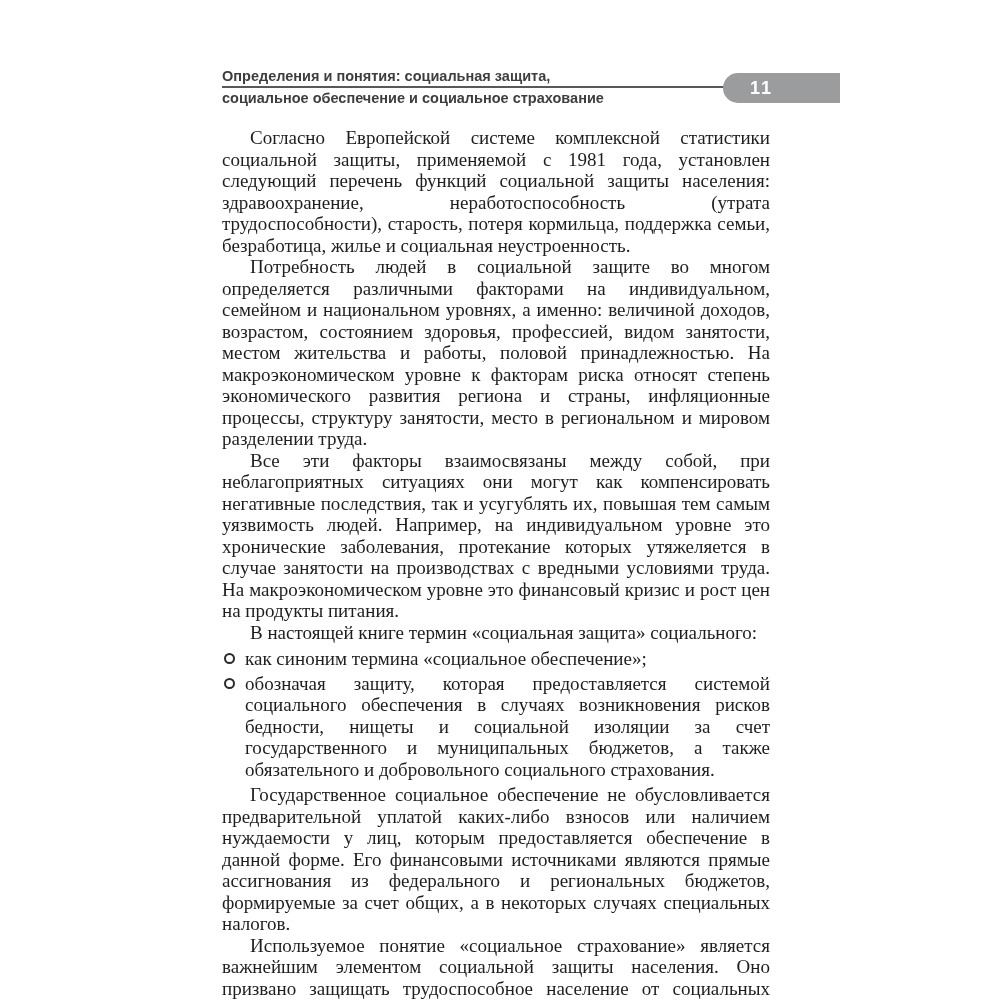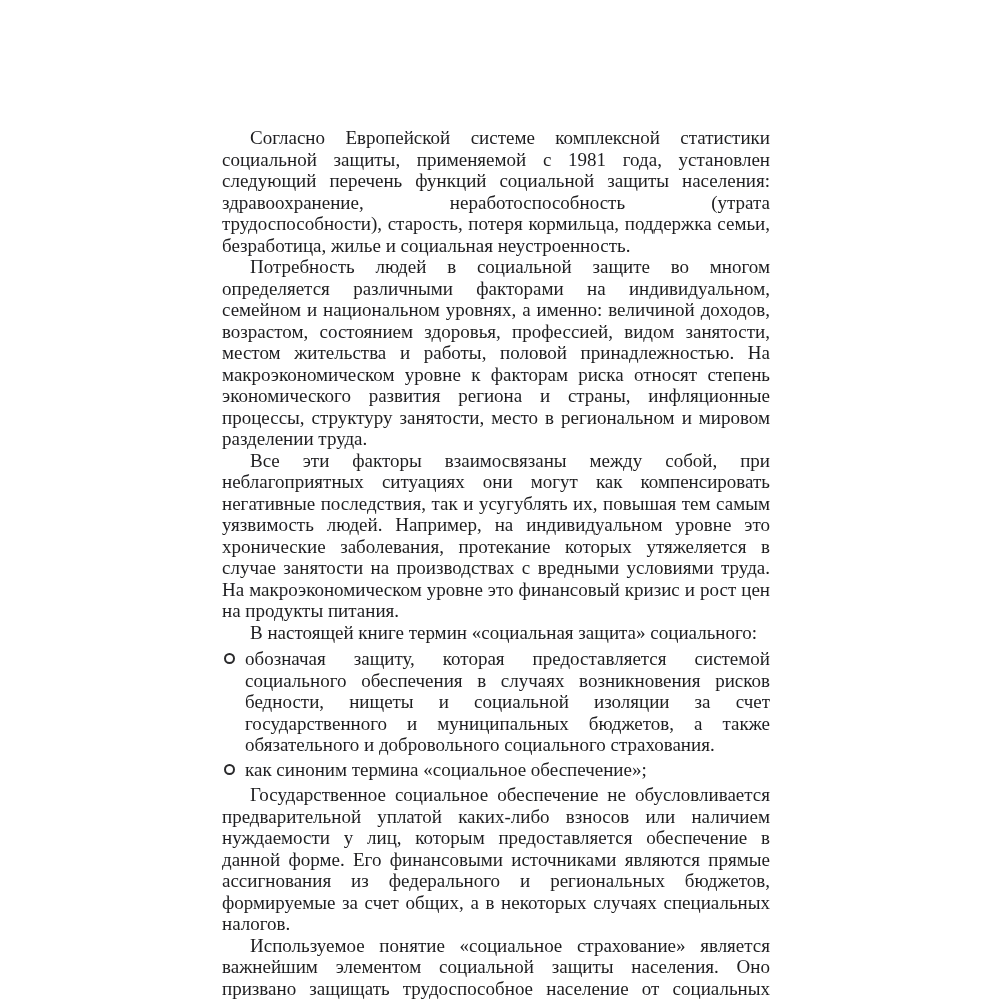--- a/index.html
+++ b/index.html
@@ -64,35 +64,43 @@
     border-radius:50%;
     margin:5px 10px 0 2px;
   }
   .li-text { flex:1; text-align:justify; }
 </style>
 </head>
 <body>
 
 <div class="page">
 
+  <div class="header">
+    <div class="header-title line1">Определения и понятия: социальная защита,</div>
+    <div class="header-rule"></div>
+    <div class="header-title line2">социальное обеспечение и социальное страхование</div>
+    <div class="page-badge">
+      <span>11</span>
+    </div>
+  </div>
 
   <div class="body">
     <p>Согласно Европейской системе комплексной статистики социальной защиты, применяемой с 1981 года, установлен следующий перечень функций социальной защиты населения: здравоохранение, неработоспособность (утрата трудоспособности), старость, потеря кормильца, поддержка семьи, безработица, жилье и социальная неустроенность.</p>
     <p>Потребность людей в социальной защите во многом определяется различными факторами на индивидуальном, семейном и национальном уровнях, а именно: величиной доходов, возрастом, состоянием здоровья, профессией, видом занятости, местом жительства и работы, половой принадлежностью. На макроэкономическом уровне к факторам риска относят степень экономического развития региона и страны, инфляционные процессы, структуру занятости, место в региональном и мировом разделении труда.</p>
     <p>Все эти факторы взаимосвязаны между собой, при неблагоприятных ситуациях они могут как компенсировать негативные последствия, так и усугублять их, повышая тем самым уязвимость людей. Например, на индивидуальном уровне это хронические заболевания, протекание которых утяжеляется в случае занятости на производствах с вредными условиями труда. На макроэкономическом уровне это финансовый кризис и рост цен на продукты питания.</p>
     <p>В настоящей книге термин «социальная защита» социального:</p>
 
     <div class="list">
       <div class="list-item">
         <span class="bullet-icon"></span>
-        <span class="li-text">обозначая защиту, которая предоставляется системой социального обеспечения в случаях возникновения рисков бедности, нищеты и социальной изоляции за счет государственного и муниципальных бюджетов, а также обязательного и добровольного социального страхования.</span>
+        <span class="li-text">как синоним термина «социальное обеспечение»;</span>
       </div>
       <div class="list-item">
         <span class="bullet-icon"></span>
-        <span class="li-text">как синоним термина «социальное обеспечение»;</span>
+        <span class="li-text">обозначая защиту, которая предоставляется системой социального обеспечения в случаях возникновения рисков бедности, нищеты и социальной изоляции за счет государственного и муниципальных бюджетов, а также обязательного и добровольного социального страхования.</span>
       </div>
     </div>
 
     <p>Государственное социальное обеспечение не обусловливается предварительной уплатой каких-либо взносов или наличием нуждаемости у лиц, которым предоставляется обеспечение в данной форме. Его финансовыми источниками являются прямые ассигнования из федерального и региональных бюджетов, формируемые за счет общих, а в некоторых случаях специальных налогов.</p>
     <p>Используемое понятие «социальное страхование» является важнейшим элементом социальной защиты населения. Оно призвано защищать трудоспособное население от социальных рисков утраты заработной платы или места работы.</p>
   </div>
 
 </div>
 
 </body></html>

